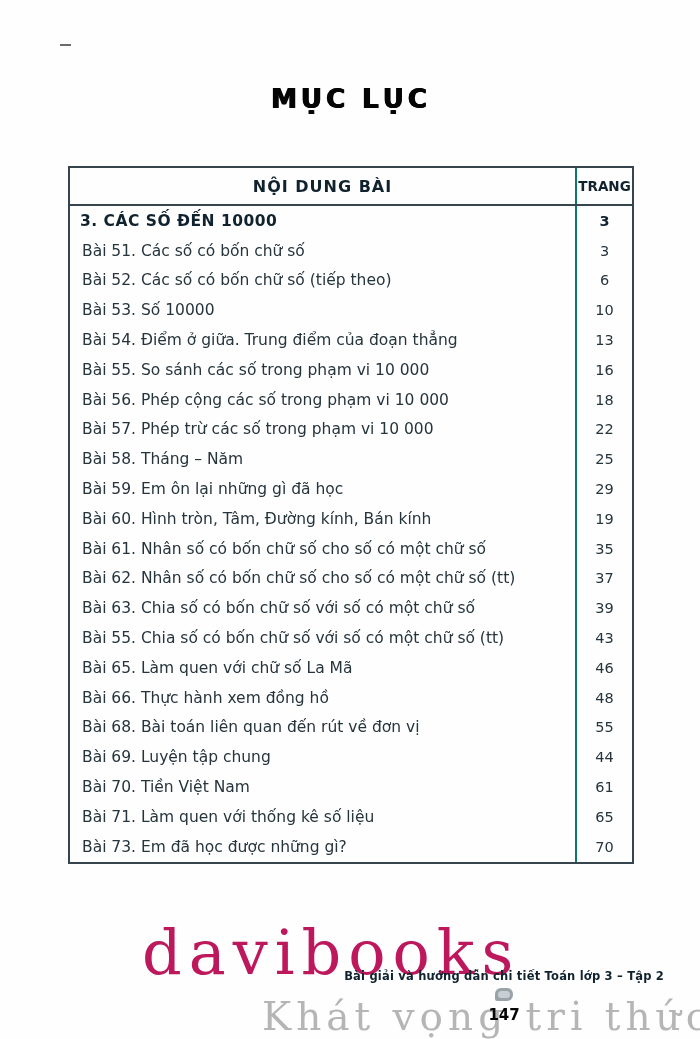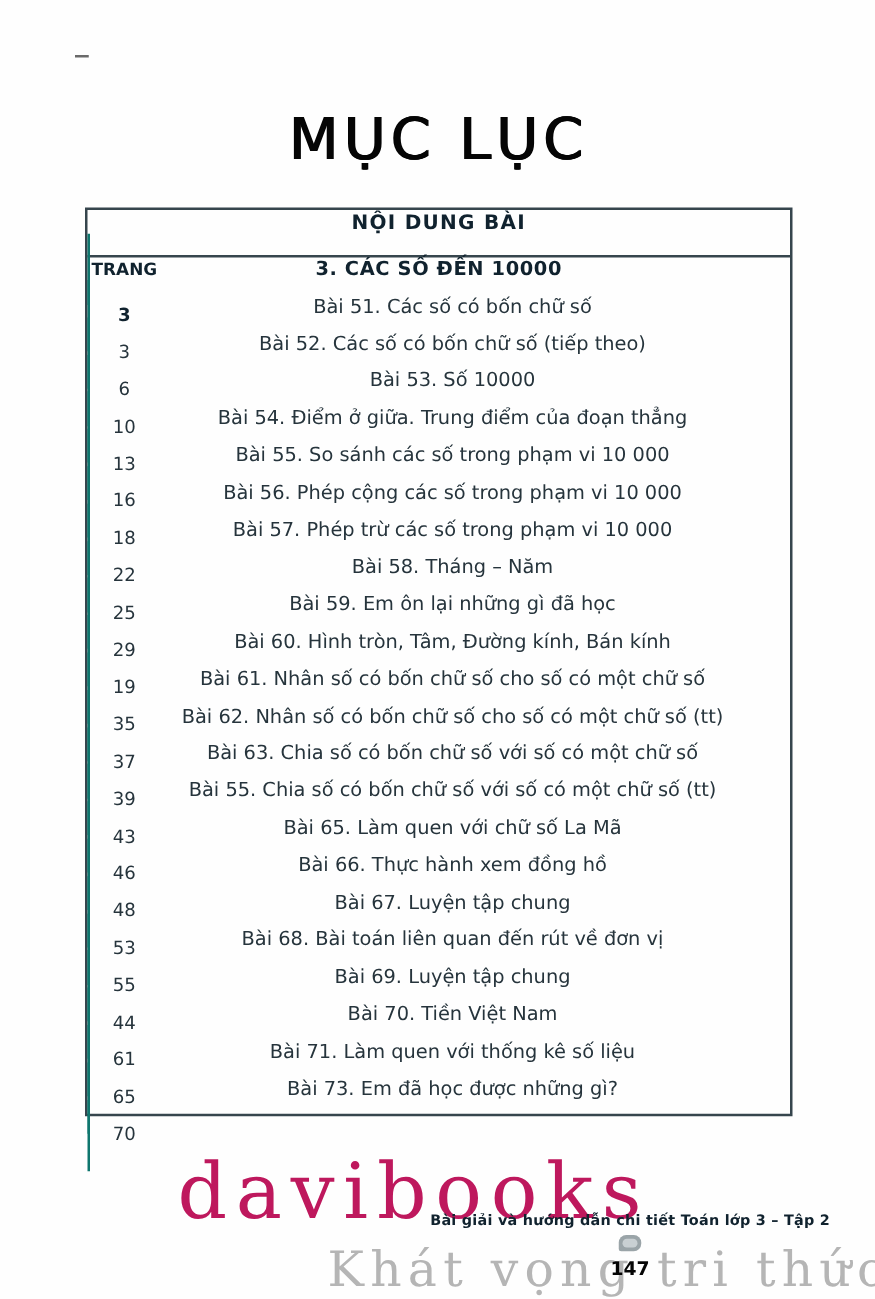--- a/index.html
+++ b/index.html
@@ -11,50 +11,50 @@
     color:#26343c;
     overflow:hidden;
   }
   .crop-mark {
     position:absolute; left:60px; top:44px;
     width:11px; height:2px; background:#6a6a6a;
   }
   .title {
     position:absolute; top:84px; left:68px; width:566px;
     margin:0; text-align:center;
-    font-size:46px; font-weight:normal; letter-spacing:4px;
+    font-size:26px; font-weight:bold; letter-spacing:4px;
     color:#050505;
     text-shadow:0.6px 0 0 #050505, -0.6px 0 0 #050505;
   }
   .toc-table {
     position:absolute; left:68px; top:166px; width:566px;
     border:2px solid #36454d;
     box-sizing:border-box;
     background:#fefefe;
   }
   .toc-row, .toc-header {
-    display:flex; align-items:center;flex-direction:column;
+    display:flex; align-items:center;
   }
   .toc-header { height:36px; border-bottom:2px solid #36454d; }
-  .cell-content { flex:1; box-sizing:border-box; padding-left:22px; }
+  .cell-content { flex:1; box-sizing:border-box; padding-left:12px; }
   .cell-page {
     width:57px; flex:0 0 57px; box-sizing:border-box;
     border-left:2px solid #0f766e;
     align-self:stretch;
     display:flex; align-items:center; justify-content:center;text-align:center;
   }
   .toc-header .cell-content {
     text-align:center; padding-left:0;
     font-weight:bold; font-size:16px; letter-spacing:1px; color:#10222e;
   }
   .toc-header .cell-page { font-weight:bold; font-size:13.5px; color:#10222e; }
   .toc-row { height:29.8px; font-size:15.5px; }
   .toc-row .cell-page { font-size:14.5px; }
   .toc-row.section { font-weight:bold; color:#10222e; }
-  .toc-row.section .cell-content { padding-left:0; letter-spacing:0.5px; }
+  .toc-row.section .cell-content { padding-left:10px; letter-spacing:0.5px; }
   .toc-row.section .cell-page { font-weight:bold; }
   .watermark-main {
     position:absolute; left:142px; top:916px;
     font-family:"DejaVu Serif", serif;
     font-size:62px; letter-spacing:7px;
     color:#be185d; z-index:1; white-space:nowrap;
   }
   .footer-credit {
     position:absolute; right:36px; top:969px;
     display:flex; align-items:center; gap:5px; z-index:2;flex-direction:column;
@@ -159,24 +159,20 @@
       </div>
         <div class="toc-row">
         <div class="cell-content">Bài 65. Làm quen với chữ số La Mã</div>
         <div class="cell-page">46</div>
       </div>
         <div class="toc-row">
         <div class="cell-content">Bài 66. Thực hành xem đồng hồ</div>
         <div class="cell-page">48</div>
       </div>
         <div class="toc-row">
-        <div class="cell-content">Bài 67. Luyện tập chung</div>
-        <div class="cell-page">53</div>
-      </div>
-        <div class="toc-row">
         <div class="cell-content">Bài 68. Bài toán liên quan đến rút về đơn vị</div>
         <div class="cell-page">55</div>
       </div>
         <div class="toc-row">
         <div class="cell-content">Bài 69. Luyện tập chung</div>
         <div class="cell-page">44</div>
       </div>
         <div class="toc-row">
         <div class="cell-content">Bài 70. Tiền Việt Nam</div>
         <div class="cell-page">61</div>

